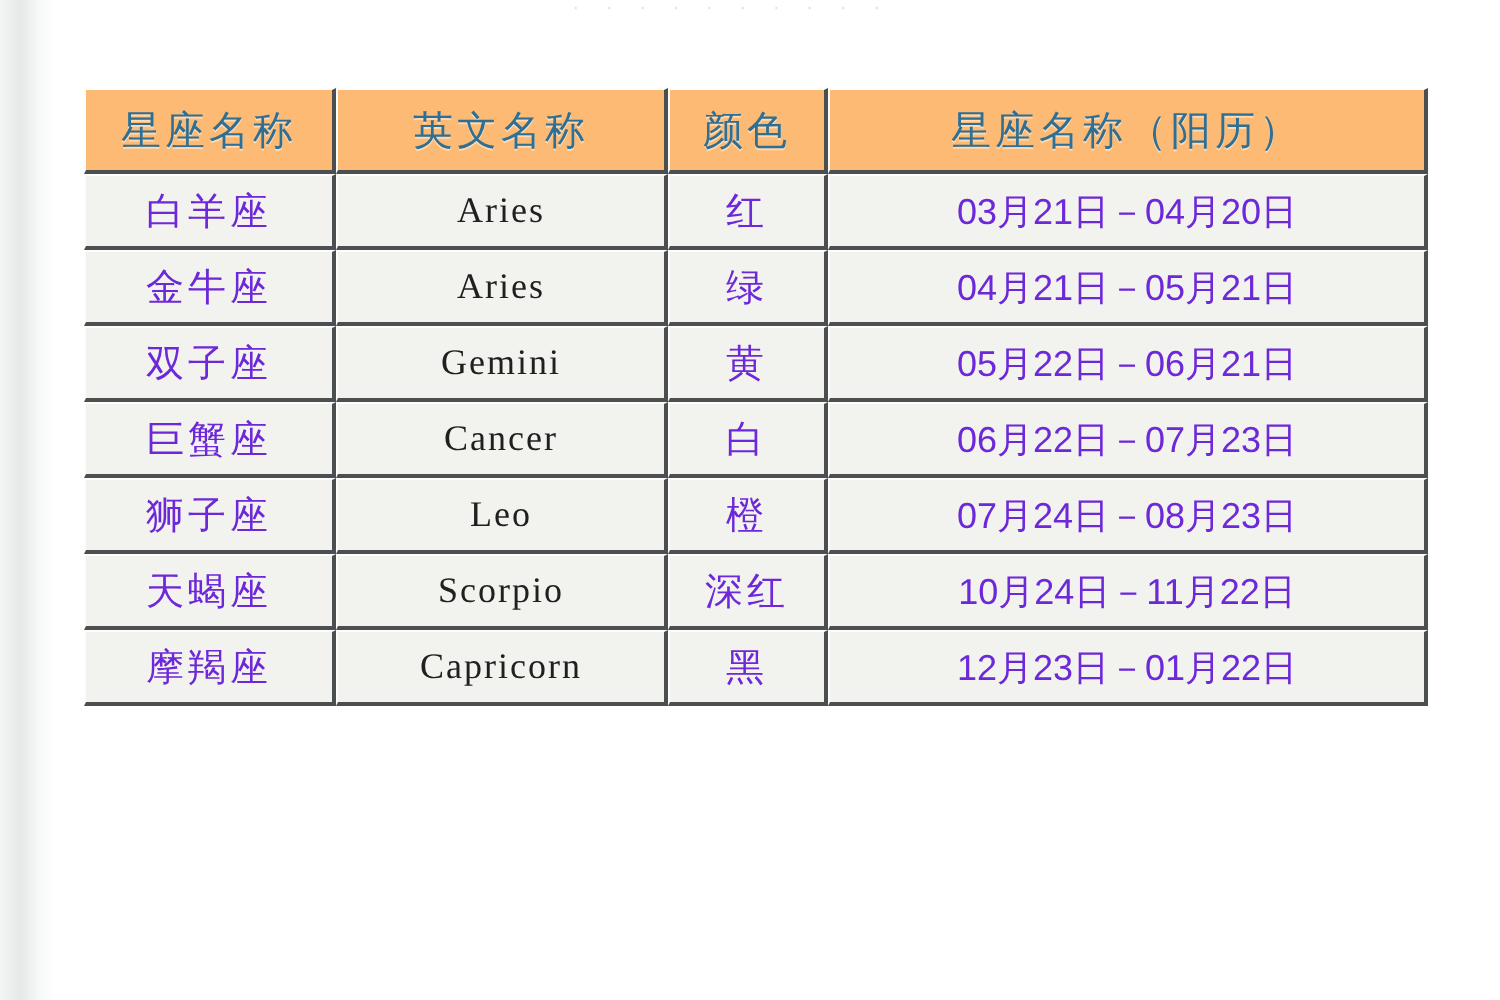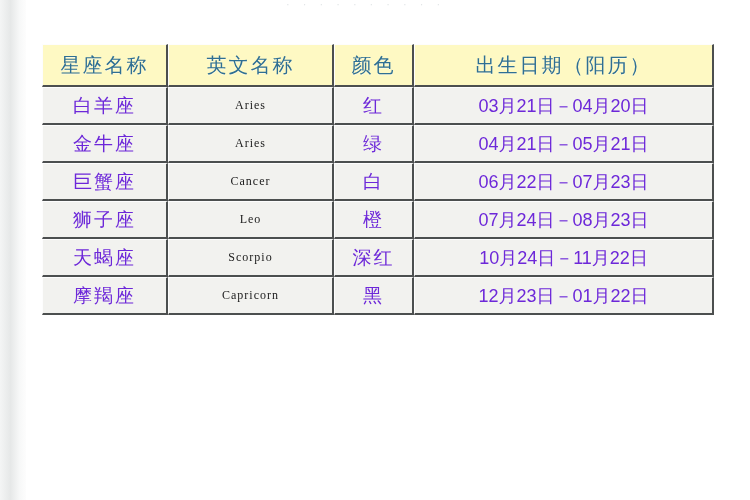--- a/index.html
+++ b/index.html
@@ -65,21 +65,21 @@
     text-align: center;
     vertical-align: middle;
     font-weight: normal;
     overflow: hidden;
     white-space: nowrap;
   }
 
   
   #zodiac-head th {
     height: 40px;
-    background: #fef9c3;
+    background: #fdba74;
     color: #2f6f93;
     font-size: 20px;
     letter-spacing: 2px;
     text-shadow: 0 1px 0 rgba(255,255,255,.45);
     border-right: 2px solid #3f6b84;
     border-bottom: 2px solid #3f6b84;
     border-top: 1px solid #c4e6fb;
     border-left: 1px solid #c4e6fb;
   }
 
@@ -88,21 +88,21 @@
     height: 35px;
     background: #f2f2ef;
     color: #6d28d9;
     font-size: 19px;
   }
   #zodiac-body td.col-cn {
     letter-spacing: 2px;
   }
   #zodiac-body td.col-en {
     font-family: "Liberation Serif", "DejaVu Serif", serif;
-    font-size: 12px;
+    font-size: 18px;
     letter-spacing: 1px;
     color: #202020;
   }
   #zodiac-body td.col-color {
     letter-spacing: 2px;
   }
   #zodiac-body td.col-date {
     font-size: 18px;
     letter-spacing: 0px;
   }
@@ -125,35 +125,41 @@
         <col style="width: 126px;">
         <col style="width: 166px;">
         <col style="width: 80px;">
         <col style="width: 300px;">
       </colgroup>
     <thead>
       <tr id="zodiac-head">
           <th>星座名称</th>
           <th>英文名称</th>
           <th>颜色</th>
-          <th>出生日期（阳历）</th>
+          <th>星座名称（阳历）</th>
         </tr>
     </thead>
     <tbody id="zodiac-body">
         <tr>
           <td class="col-cn">白羊座</td>
           <td class="col-en">Aries</td>
           <td class="col-color">红</td>
           <td class="col-date">03月21日－04月20日</td>
         </tr>
         <tr>
           <td class="col-cn">金牛座</td>
           <td class="col-en">Aries</td>
           <td class="col-color">绿</td>
           <td class="col-date">04月21日－05月21日</td>
+        </tr>
+        <tr>
+          <td class="col-cn">双子座</td>
+          <td class="col-en">Gemini</td>
+          <td class="col-color">黄</td>
+          <td class="col-date">05月22日－06月21日</td>
         </tr>
         <tr>
           <td class="col-cn">巨蟹座</td>
           <td class="col-en">Cancer</td>
           <td class="col-color">白</td>
           <td class="col-date">06月22日－07月23日</td>
         </tr>
         <tr>
           <td class="col-cn">狮子座</td>
           <td class="col-en">Leo</td>

